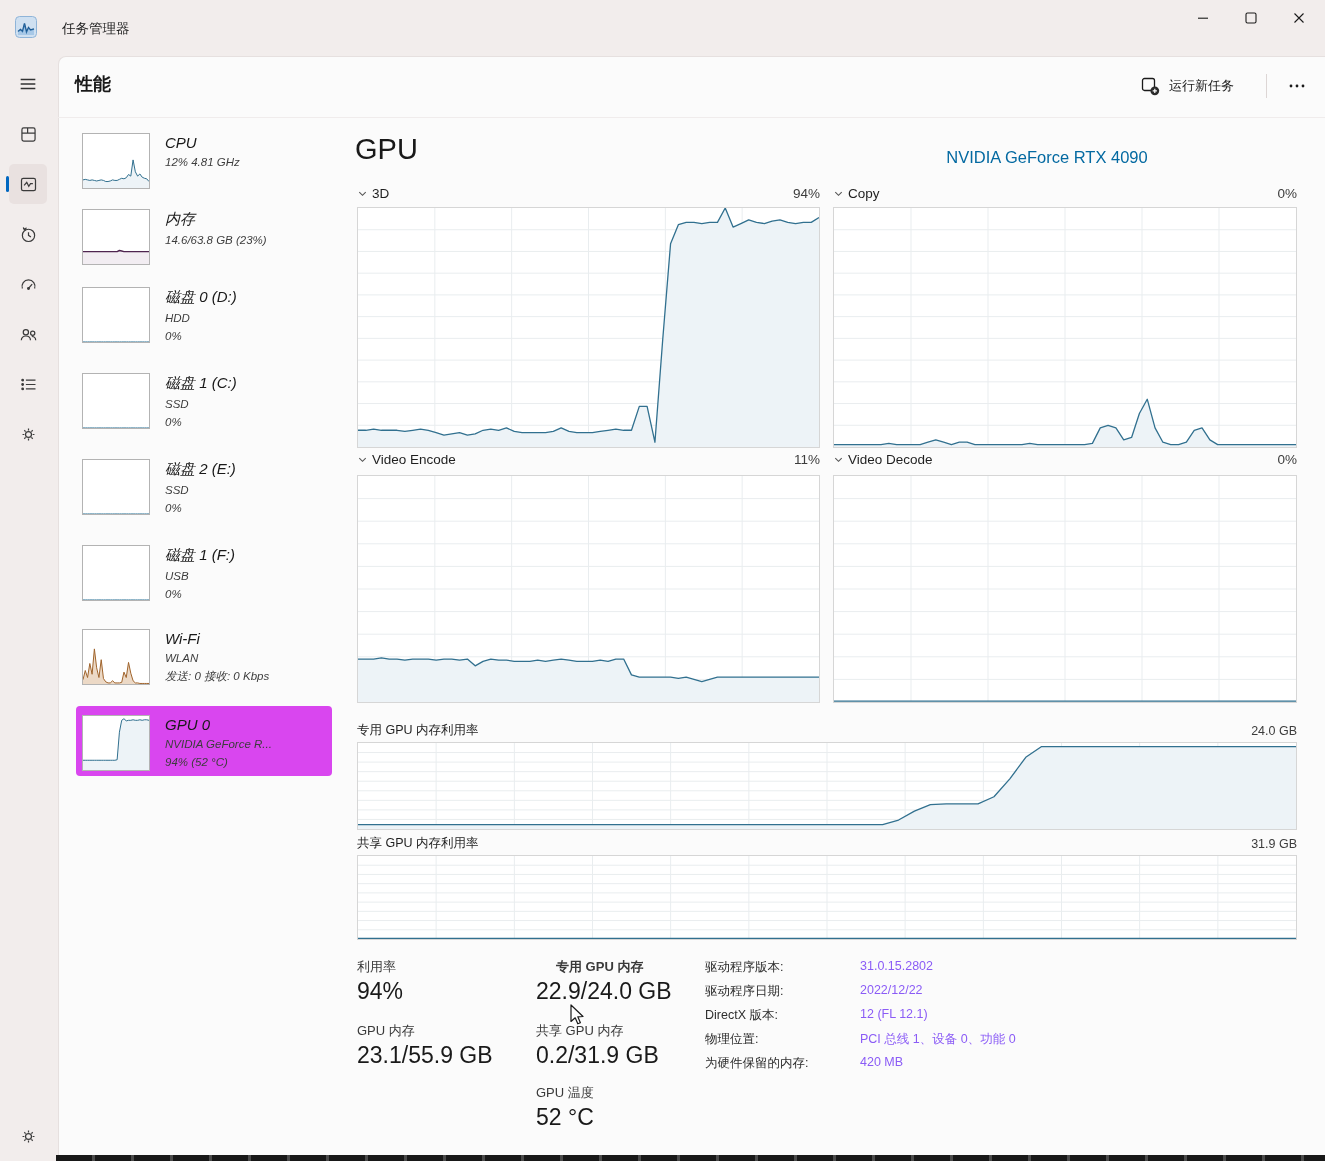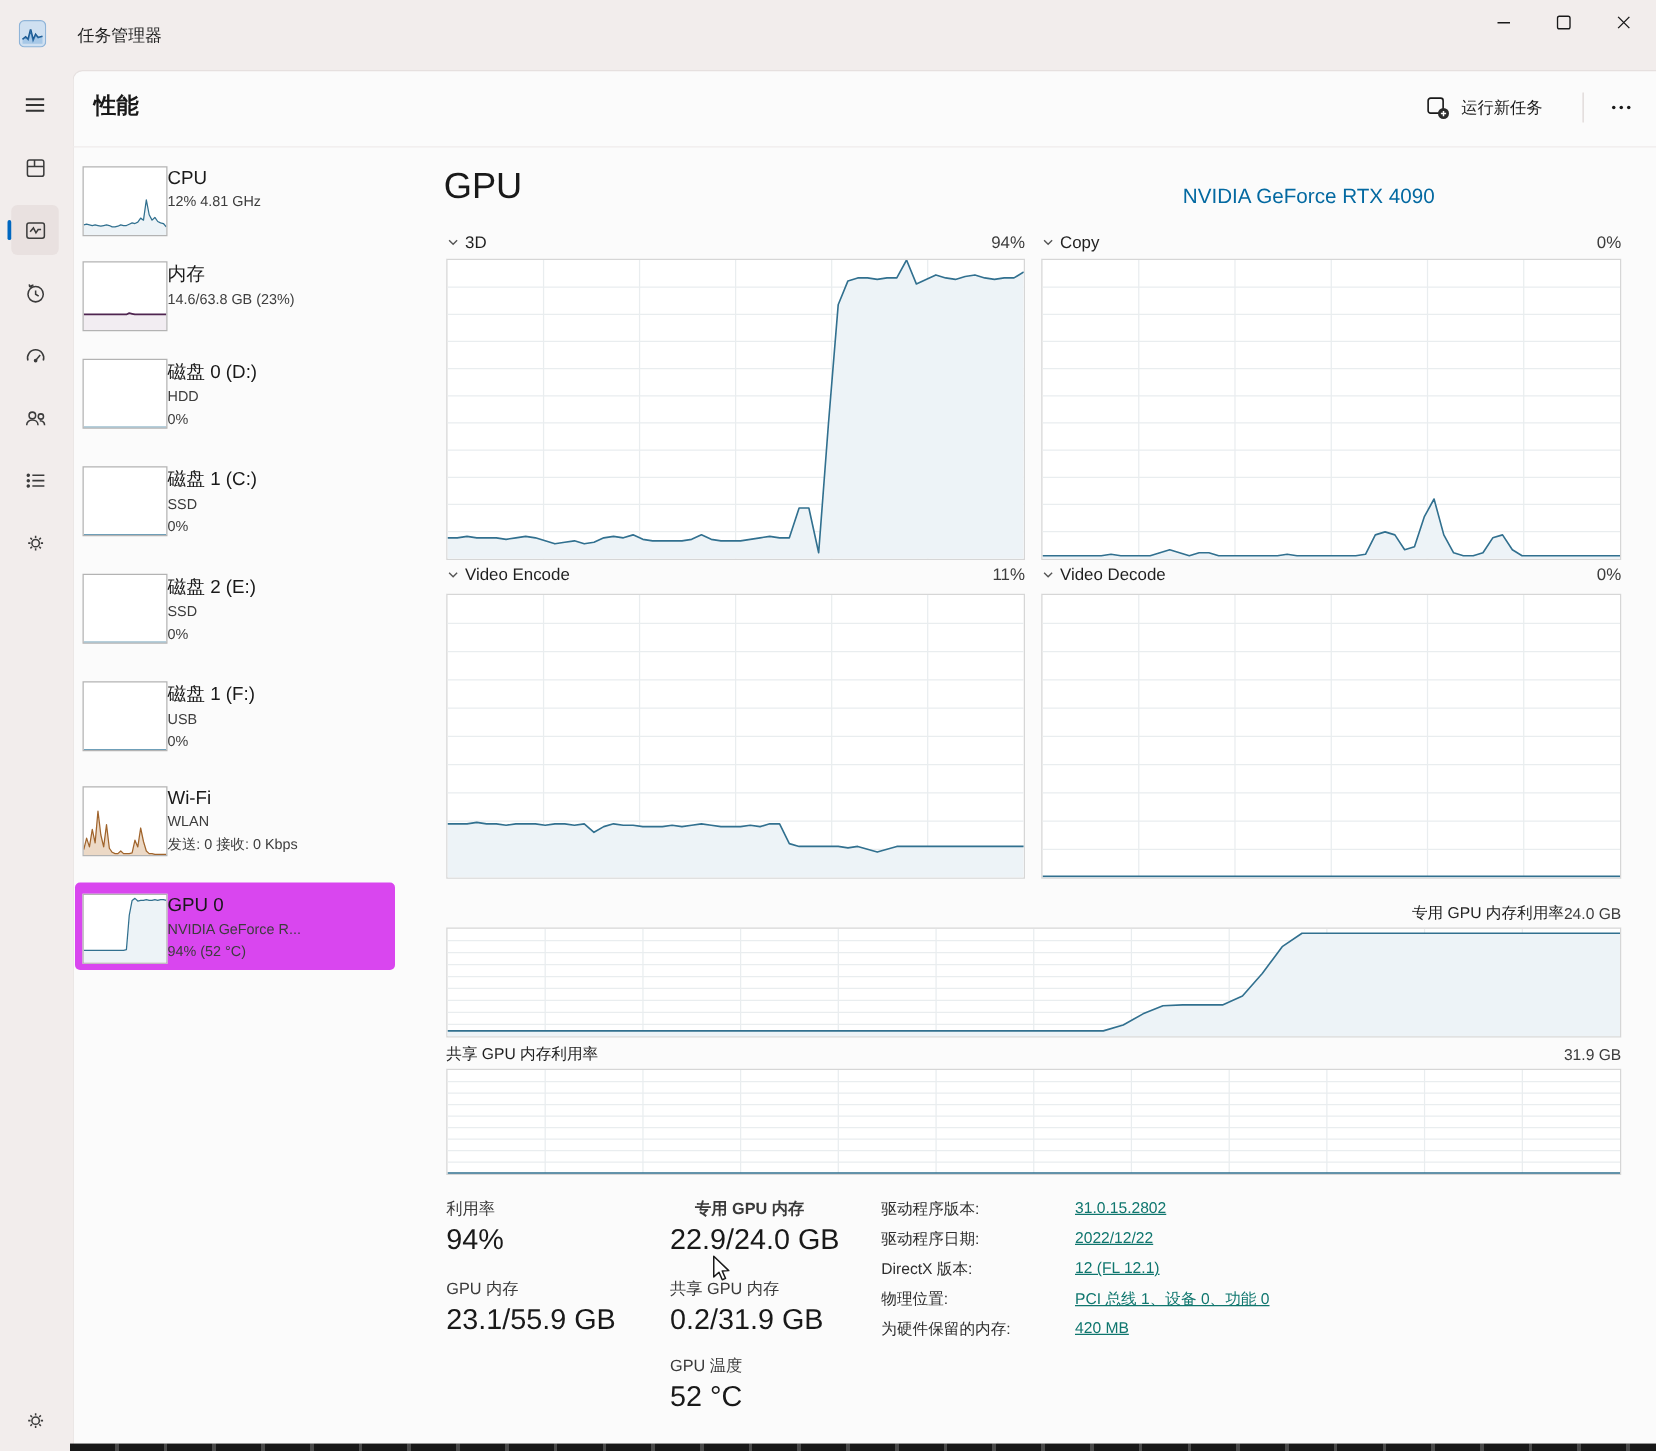--- a/index.html
+++ b/index.html
@@ -22,41 +22,41 @@
   .card{position:absolute;left:58px;top:56px;right:0;bottom:0;background:#fbfbfb;
         border-top-left-radius:8px;border-top:1px solid #e6e0df;border-left:1px solid #e6e0df;}
   .page-title{position:absolute;left:75px;top:72px;font-size:18px;font-weight:700;color:#191919;}
   .run-task-btn{position:absolute;left:1130px;top:70px;height:32px;display:flex;align-items:center;
         gap:9px;padding:0 10px;font-size:13px;color:#1a1a1a;border-radius:4px;}
   .hdr-divider{position:absolute;left:1266px;top:74px;width:1px;height:24px;background:#ddd6d5;}
   .more-btn{position:absolute;left:1278px;top:70px;width:38px;height:32px;display:flex;
         align-items:center;justify-content:center;border-radius:4px;}
   .hdr-sep{position:absolute;left:58px;right:0;top:117px;height:1px;background:#f0ecec;}
   
-  .perf-item{position:absolute;left:60px;width:256px;display:flex;padding:5px 6px;
-        border-radius:4px;box-sizing:border-box;}
+  .perf-item{position:absolute;left:76px;width:256px;display:flex;gap:15px;padding:5px 6px;
+        border-radius:4px;box-sizing:border-box;font-style:italic;}
   .perf-item.selected{background:#d946ef;}
   .thumb{width:68px;height:56px;background:#fff;border:1px solid #b3b3b3;box-sizing:border-box;flex:none;}
   .pi-title{font-size:15px;color:#191919;margin-top:1px;}
   .pi-sub{font-size:11.5px;color:#3d3d3d;margin-top:5px;line-height:1.15;}
   
   .gpu-title{position:absolute;left:355px;top:133px;font-size:29px;font-weight:400;color:#191919;}
   .device-name{position:absolute;left:797px;top:148px;width:500px;text-align:center;font-size:16.5px;color:#0369a1;}
   .chart-head{position:absolute;display:flex;justify-content:space-between;align-items:center;
         font-size:13.5px;color:#1f1f1f;}
   .chart-head .lbl{display:flex;align-items:center;gap:4px;}
   .chart-head .val{color:#3c3c3c;}
   .mem-head{font-size:12.5px;}
   .chart{position:absolute;background:#fff;border:1px solid #d6d6d6;box-sizing:border-box;}
   .chart-svg{width:100%;height:100%;}
   
   .stat-label{position:absolute;font-size:13px;color:#3a3a3a;}
   .stat-value{position:absolute;font-size:23px;color:#191919;}
   .info-label{position:absolute;left:705px;font-size:12.5px;color:#2e2e2e;}
-  .info-value{position:absolute;left:860px;font-size:12.5px;color:#0f766e;text-decoration:underline;}
+  .info-value{position:absolute;left:860px;font-size:12.5px;color:#8b5cf6;}
   
   .taskbar-sliver{position:absolute;left:56px;right:0;bottom:0;height:6px;background:#181818;
         background-image:repeating-linear-gradient(90deg,#181818 0 36px,#4a4a4a 36px 39px);}
   .cursor{position:absolute;left:566px;top:1003px;}
 </style>
 </head>
 <body>
 
 <div class="app">
 
@@ -386,21 +386,21 @@
         <line x1="0" y1="50.00" x2="100" y2="50.00" stroke="#e9edef" stroke-width="1" vector-effect="non-scaling-stroke"></line>
         <line x1="0" y1="60.00" x2="100" y2="60.00" stroke="#e9edef" stroke-width="1" vector-effect="non-scaling-stroke"></line>
         <line x1="0" y1="70.00" x2="100" y2="70.00" stroke="#e9edef" stroke-width="1" vector-effect="non-scaling-stroke"></line>
         <line x1="0" y1="80.00" x2="100" y2="80.00" stroke="#e9edef" stroke-width="1" vector-effect="non-scaling-stroke"></line>
         <line x1="0" y1="90.00" x2="100" y2="90.00" stroke="#e9edef" stroke-width="1" vector-effect="non-scaling-stroke"></line>
         <path d="M0,100 L0.00,99.60 L1.69,99.60 L3.39,99.60 L5.08,99.60 L6.78,99.60 L8.47,99.60 L10.17,99.60 L11.86,99.60 L13.56,99.60 L15.25,99.60 L16.95,99.60 L18.64,99.60 L20.34,99.60 L22.03,99.60 L23.73,99.60 L25.42,99.60 L27.12,99.60 L28.81,99.60 L30.51,99.60 L32.20,99.60 L33.90,99.60 L35.59,99.60 L37.29,99.60 L38.98,99.60 L40.68,99.60 L42.37,99.60 L44.07,99.60 L45.76,99.60 L47.46,99.60 L49.15,99.60 L50.85,99.60 L52.54,99.60 L54.24,99.60 L55.93,99.60 L57.63,99.60 L59.32,99.60 L61.02,99.60 L62.71,99.60 L64.41,99.60 L66.10,99.60 L67.80,99.60 L69.49,99.60 L71.19,99.60 L72.88,99.60 L74.58,99.60 L76.27,99.60 L77.97,99.60 L79.66,99.60 L81.36,99.60 L83.05,99.60 L84.75,99.60 L86.44,99.60 L88.14,99.60 L89.83,99.60 L91.53,99.60 L93.22,99.60 L94.92,99.60 L96.61,99.60 L98.31,99.60 L100.00,99.60 L100,100 Z" fill="#edf3f7" stroke="none"></path>
         <path d="M0.00,99.60 L1.69,99.60 L3.39,99.60 L5.08,99.60 L6.78,99.60 L8.47,99.60 L10.17,99.60 L11.86,99.60 L13.56,99.60 L15.25,99.60 L16.95,99.60 L18.64,99.60 L20.34,99.60 L22.03,99.60 L23.73,99.60 L25.42,99.60 L27.12,99.60 L28.81,99.60 L30.51,99.60 L32.20,99.60 L33.90,99.60 L35.59,99.60 L37.29,99.60 L38.98,99.60 L40.68,99.60 L42.37,99.60 L44.07,99.60 L45.76,99.60 L47.46,99.60 L49.15,99.60 L50.85,99.60 L52.54,99.60 L54.24,99.60 L55.93,99.60 L57.63,99.60 L59.32,99.60 L61.02,99.60 L62.71,99.60 L64.41,99.60 L66.10,99.60 L67.80,99.60 L69.49,99.60 L71.19,99.60 L72.88,99.60 L74.58,99.60 L76.27,99.60 L77.97,99.60 L79.66,99.60 L81.36,99.60 L83.05,99.60 L84.75,99.60 L86.44,99.60 L88.14,99.60 L89.83,99.60 L91.53,99.60 L93.22,99.60 L94.92,99.60 L96.61,99.60 L98.31,99.60 L100.00,99.60" fill="none" stroke="#31708f" stroke-width="1.3" vector-effect="non-scaling-stroke" stroke-linejoin="round"></path>
       </svg>
     </div>
 
-  <div class="chart-head mem-head" style="left:357px;top:722px;width:940px;justify-content:flex-end;">
+  <div class="chart-head mem-head" style="left:357px;top:722px;width:940px;">
     <span class="lbl">
         <span>专用 GPU 内存利用率</span>
       </span>
     <span class="val">24.0 GB</span>
   </div>
   <div class="chart" style="left:357px;top:742px;width:940px;height:88px;">
       <svg viewBox="0 0 100 100" preserveAspectRatio="none" class="chart-svg">
         <line x1="8.33" y1="0" x2="8.33" y2="100" stroke="#e9edef" stroke-width="1" vector-effect="non-scaling-stroke"></line>
         <line x1="16.67" y1="0" x2="16.67" y2="100" stroke="#e9edef" stroke-width="1" vector-effect="non-scaling-stroke"></line>
         <line x1="25.00" y1="0" x2="25.00" y2="100" stroke="#e9edef" stroke-width="1" vector-effect="non-scaling-stroke"></line>

